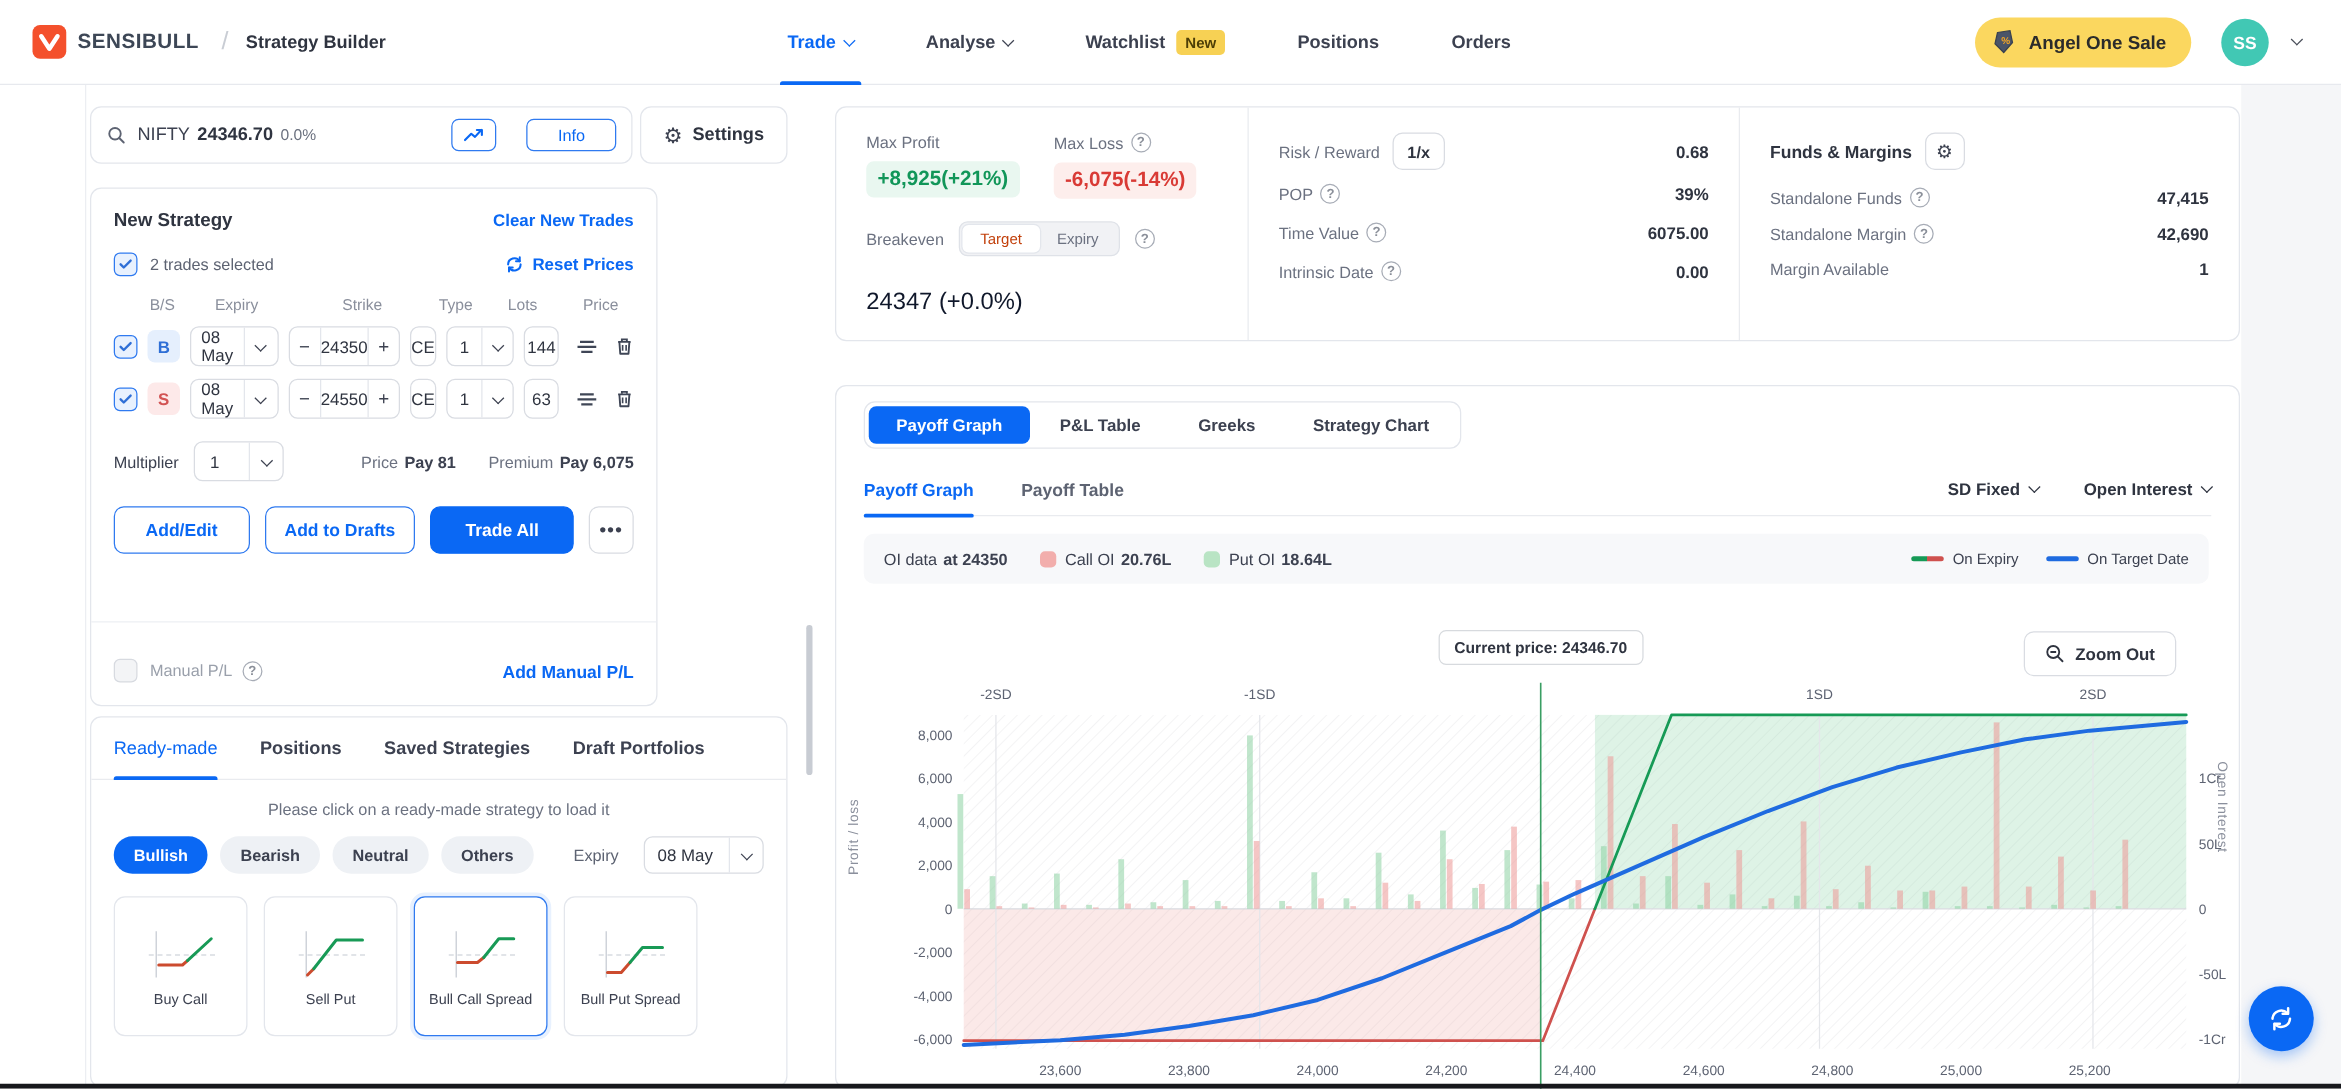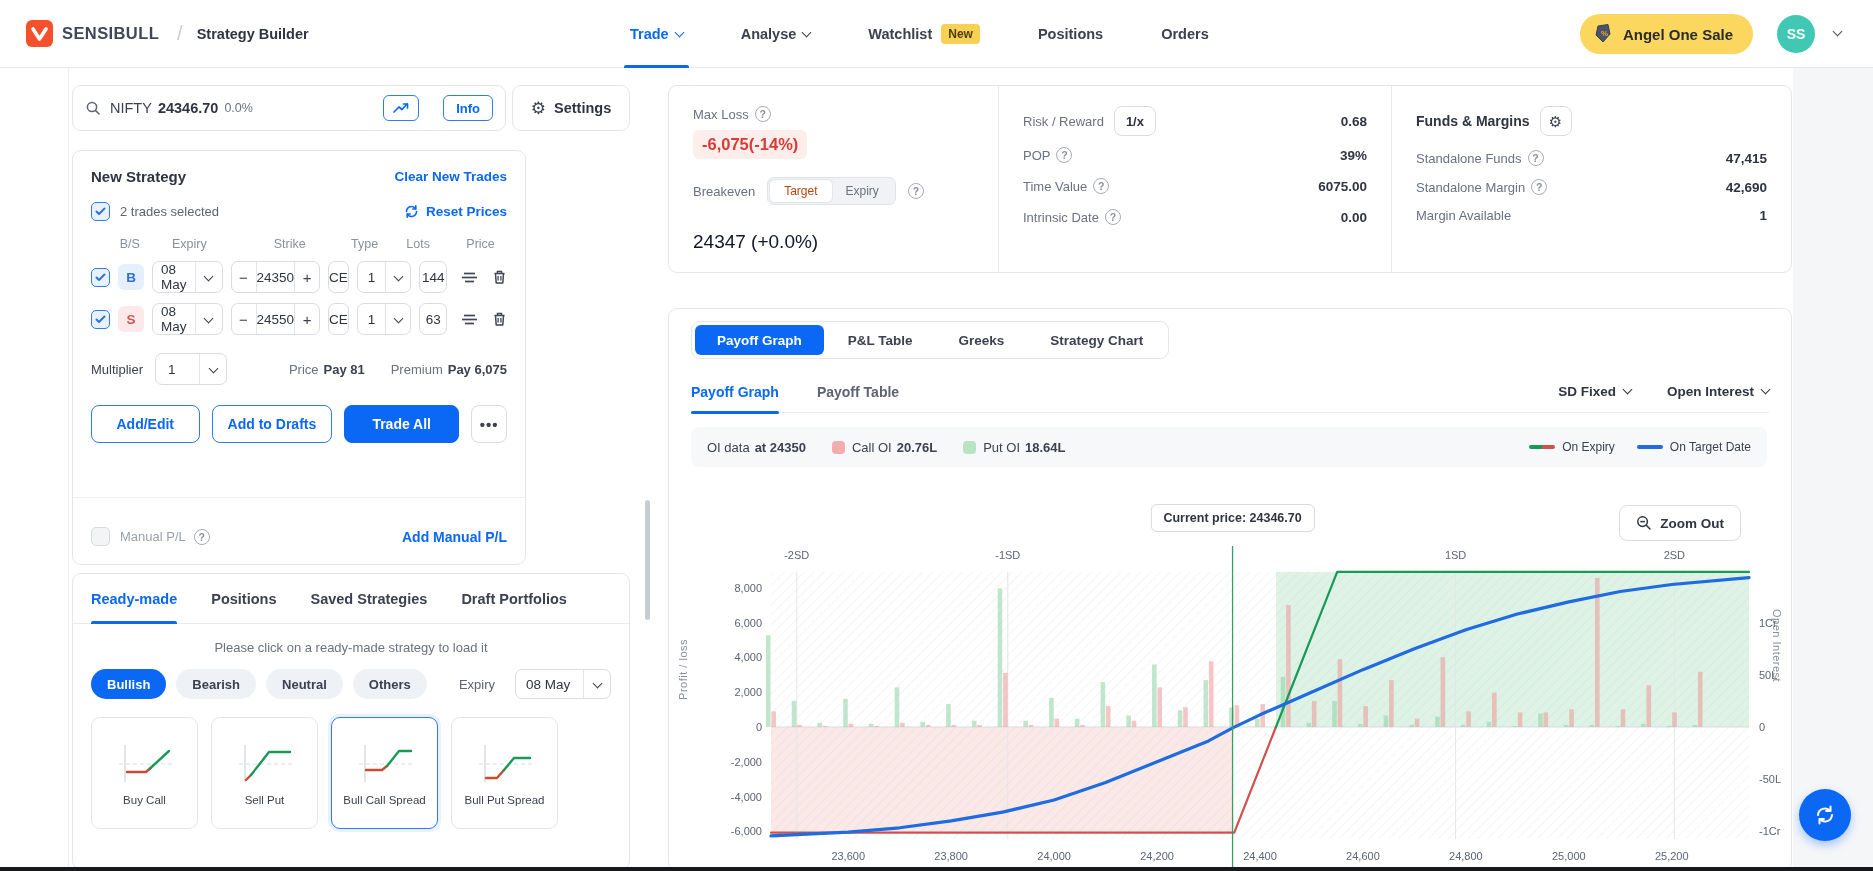--- a/index.html
+++ b/index.html
@@ -40,21 +40,21 @@
   .right-gutter { position:absolute; left:1793px; top:68px; width:80px; height:803px; background:#f5f6f8; }
 
   
   .search-card { left:72px; top:85px; width:434px; height:46px; display:flex; align-items:center; padding:0 12px; }
   .search-sym { font-size:14.5px; color:#3c4150; margin-left:9px; }
   .search-price { font-weight:700; margin-left:6px; font-size:14.5px; }
   .search-chg { font-size:12.5px; color:#6b717f; margin-left:6px; }
   .mini-btn { border:1px solid #2f7af0; border-radius:6px; color:#0a68f4; display:flex;
     align-items:center; justify-content:center; cursor:pointer; background:#fff; }
   .trend-btn { width:36px; height:26px; margin-left:auto; }
-  .info-btn { min-width:44px; height:26px; margin-left:24px; font-size:13px; font-weight:700; padding:0 12px; }
+  .info-btn { min-width:44px; height:26px; margin-left:24px; font-size:13px; font-weight:400; padding:0 24px; }
   .settings-card { left:512px; top:85px; width:118px; height:46px; display:flex; align-items:center;
     justify-content:center; gap:8px; font-size:14.5px; font-weight:700; color:#2f3440; cursor:pointer; }
   .gear { font-size:17px; color:#3c4150; line-height:1; }
 
   
   .strat-card { left:72px; top:150px; width:454px; height:415px; padding:17px 18px; }
   .row { display:flex; align-items:center; }
   .strat-title { font-size:15px; font-weight:700; }
   .link { color:#0a68f4; font-weight:700; font-size:13.5px; cursor:pointer; }
   .ml-auto { margin-left:auto; }
@@ -89,21 +89,21 @@
   .manual-row { position:absolute; left:18px; right:18px; bottom:18px; }
   .help { width:16px; height:16px; border-radius:50%; border:1.3px solid #a7acb6; color:#8a8f99;
     font-size:10.5px; font-weight:700; display:inline-flex; align-items:center; justify-content:center;
     flex:none; cursor:default; }
 
   
   .lib-card { left:72px; top:573px; width:558px; height:297px; padding:0; overflow:hidden; }
   .lib-tabs { display:flex; gap:34px; padding:0 18px; border-bottom:1px solid #e9ebef; height:50px; align-items:center; }
   .lib-tab { font-size:14.5px; font-weight:600; color:#3c4150; height:50px; display:flex;
     align-items:center; position:relative; cursor:pointer; }
-  .lib-tab.active { color:#0a68f4; font-weight:700; }
+  .lib-tab.active { color:#0a68f4; font-weight:400; }
   .lib-tab.active::after { content:""; position:absolute; left:0; right:0; bottom:0; height:3px;
     background:#0a68f4; border-radius:2px 2px 0 0; }
   .lib-hint { padding:16px 18px 0; font-size:13px; color:#6b7180;text-align:center; }
   .pill-row { padding:14px 18px 0; gap:10px; }
   .pill { height:30px; border-radius:15px; padding:0 16px; font-size:13px; font-weight:600;
     color:#3c4150; background:#eef1f5; display:flex; align-items:center; cursor:pointer; }
   .pill.active { background:#0a68f4; color:#fff; font-weight:700; }
   .scards { padding:18px 18px 0; gap:13px; }
   .scard { width:107px; height:112px; border:1px solid #e3e6ec; border-radius:9px; display:flex;
     flex-direction:column; align-items:center; justify-content:center; gap:6px; cursor:pointer; background:#fff; }
@@ -470,20 +470,24 @@
         </svg>
         <span class="scard-label">Bull Put Spread</span>
       </div>
     </div>
   </div>
   <div class="scrollbar-thumb"></div>
 
   <div class="card stats-card">
     <div class="stats-col col1">
       <div class="row" style="align-items:flex-start;">
+        <div style="width:150px;">
+          <div class="stat-lbl">Max Profit</div>
+          <span class="chip chip-green">+8,925(+21%)</span>
+        </div>
         <div>
           <div class="stat-lbl">
               <span>Max Loss</span>
               <span class="help">?</span>
             </div>
           <span class="chip chip-red">-6,075(-14%)</span>
         </div>
       </div>
       <div class="row" style="margin-top:18px;gap:12px;">
         <span class="stat-lbl">Breakeven</span>

